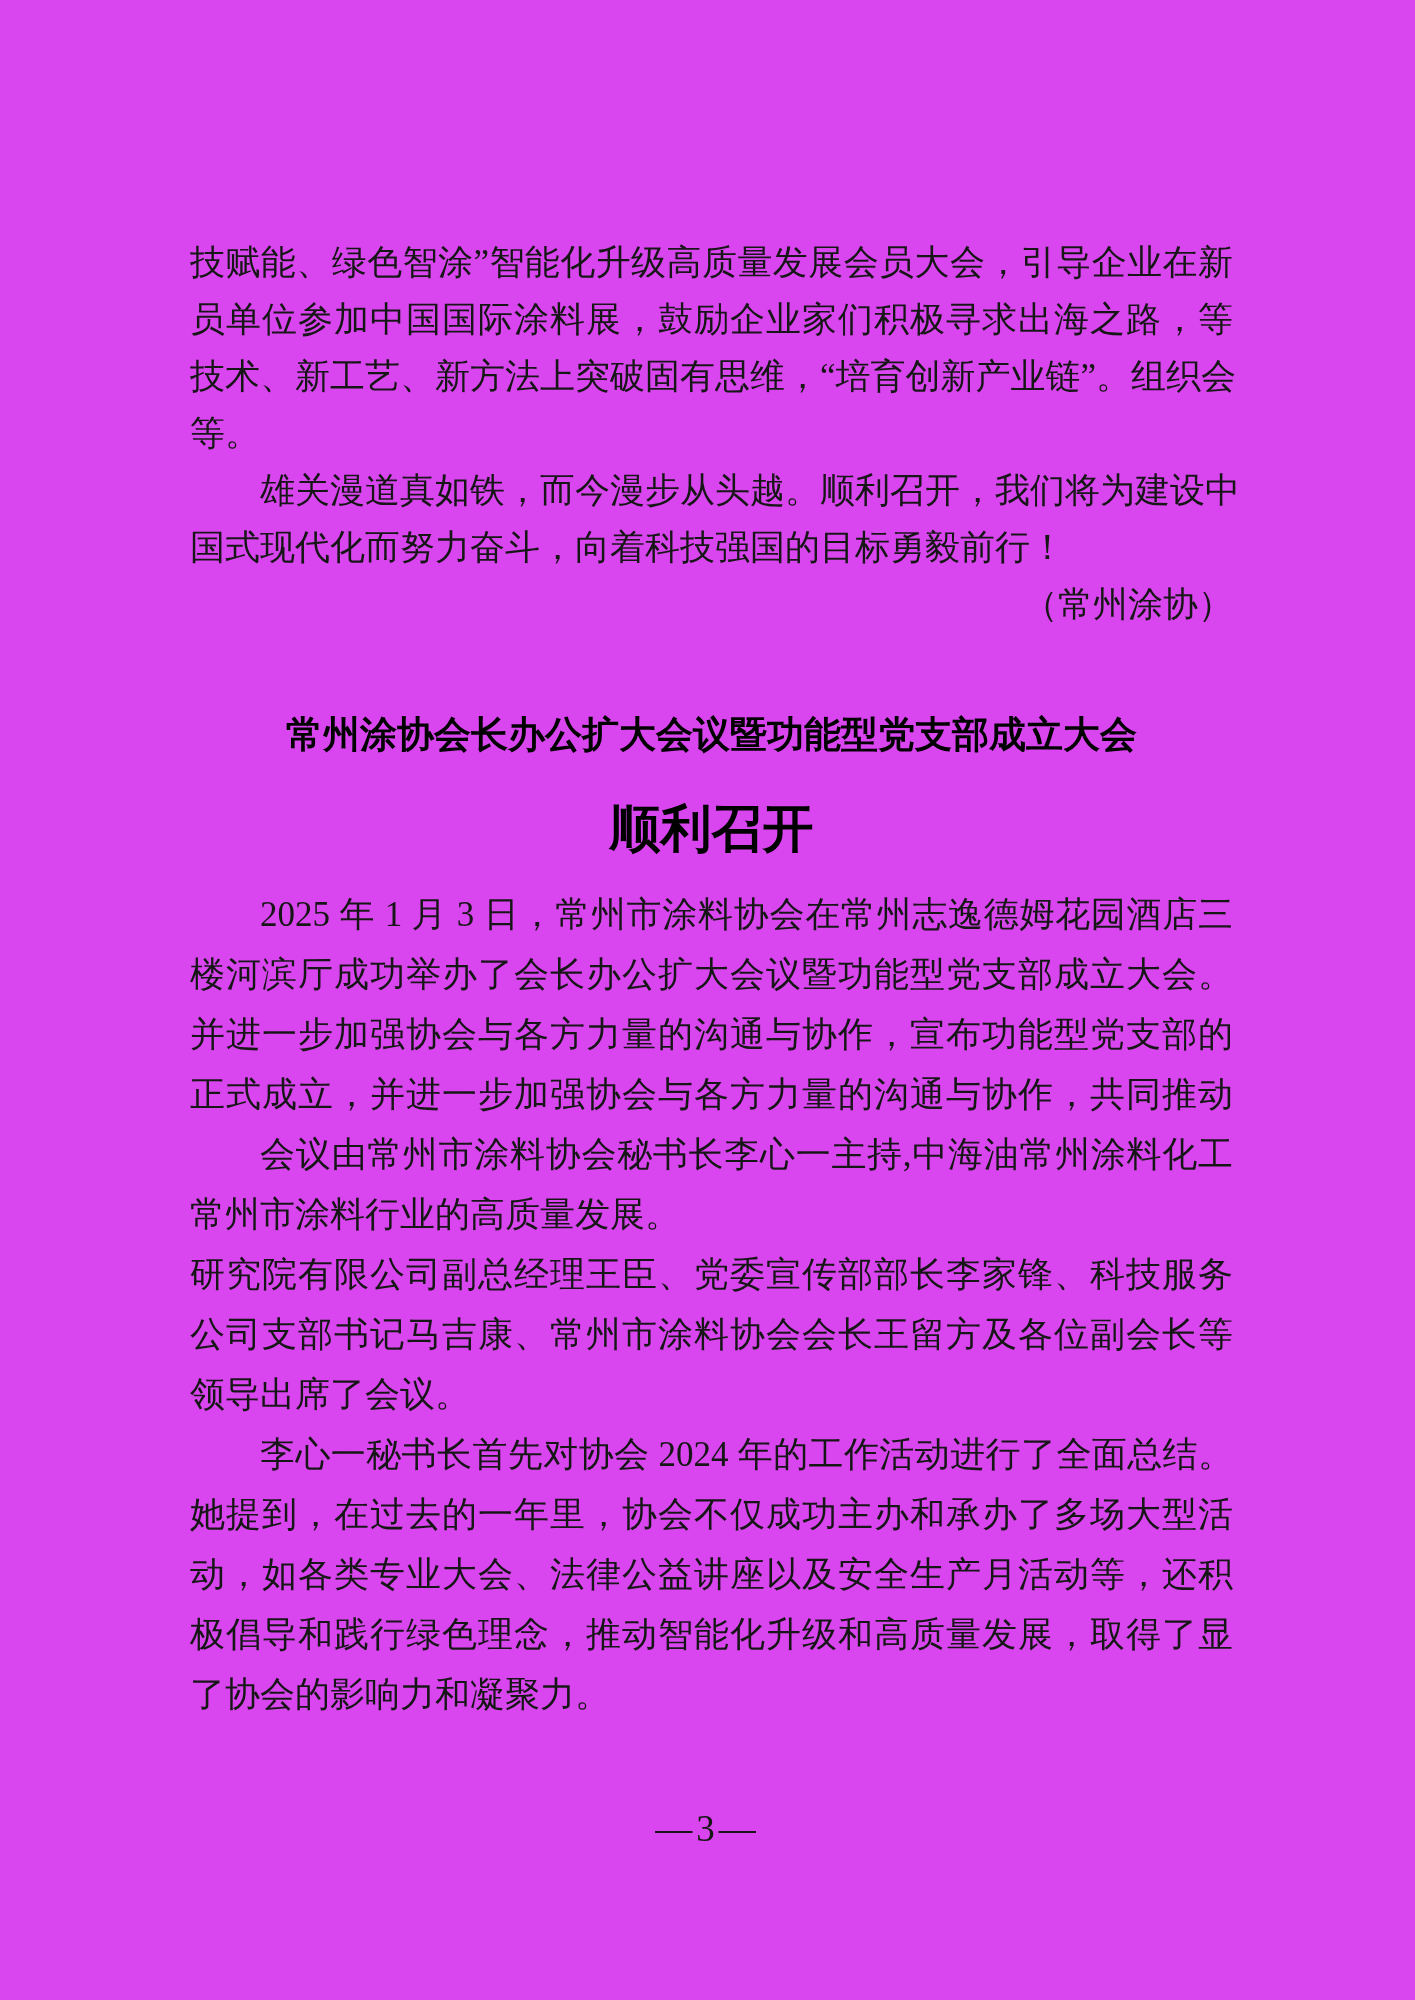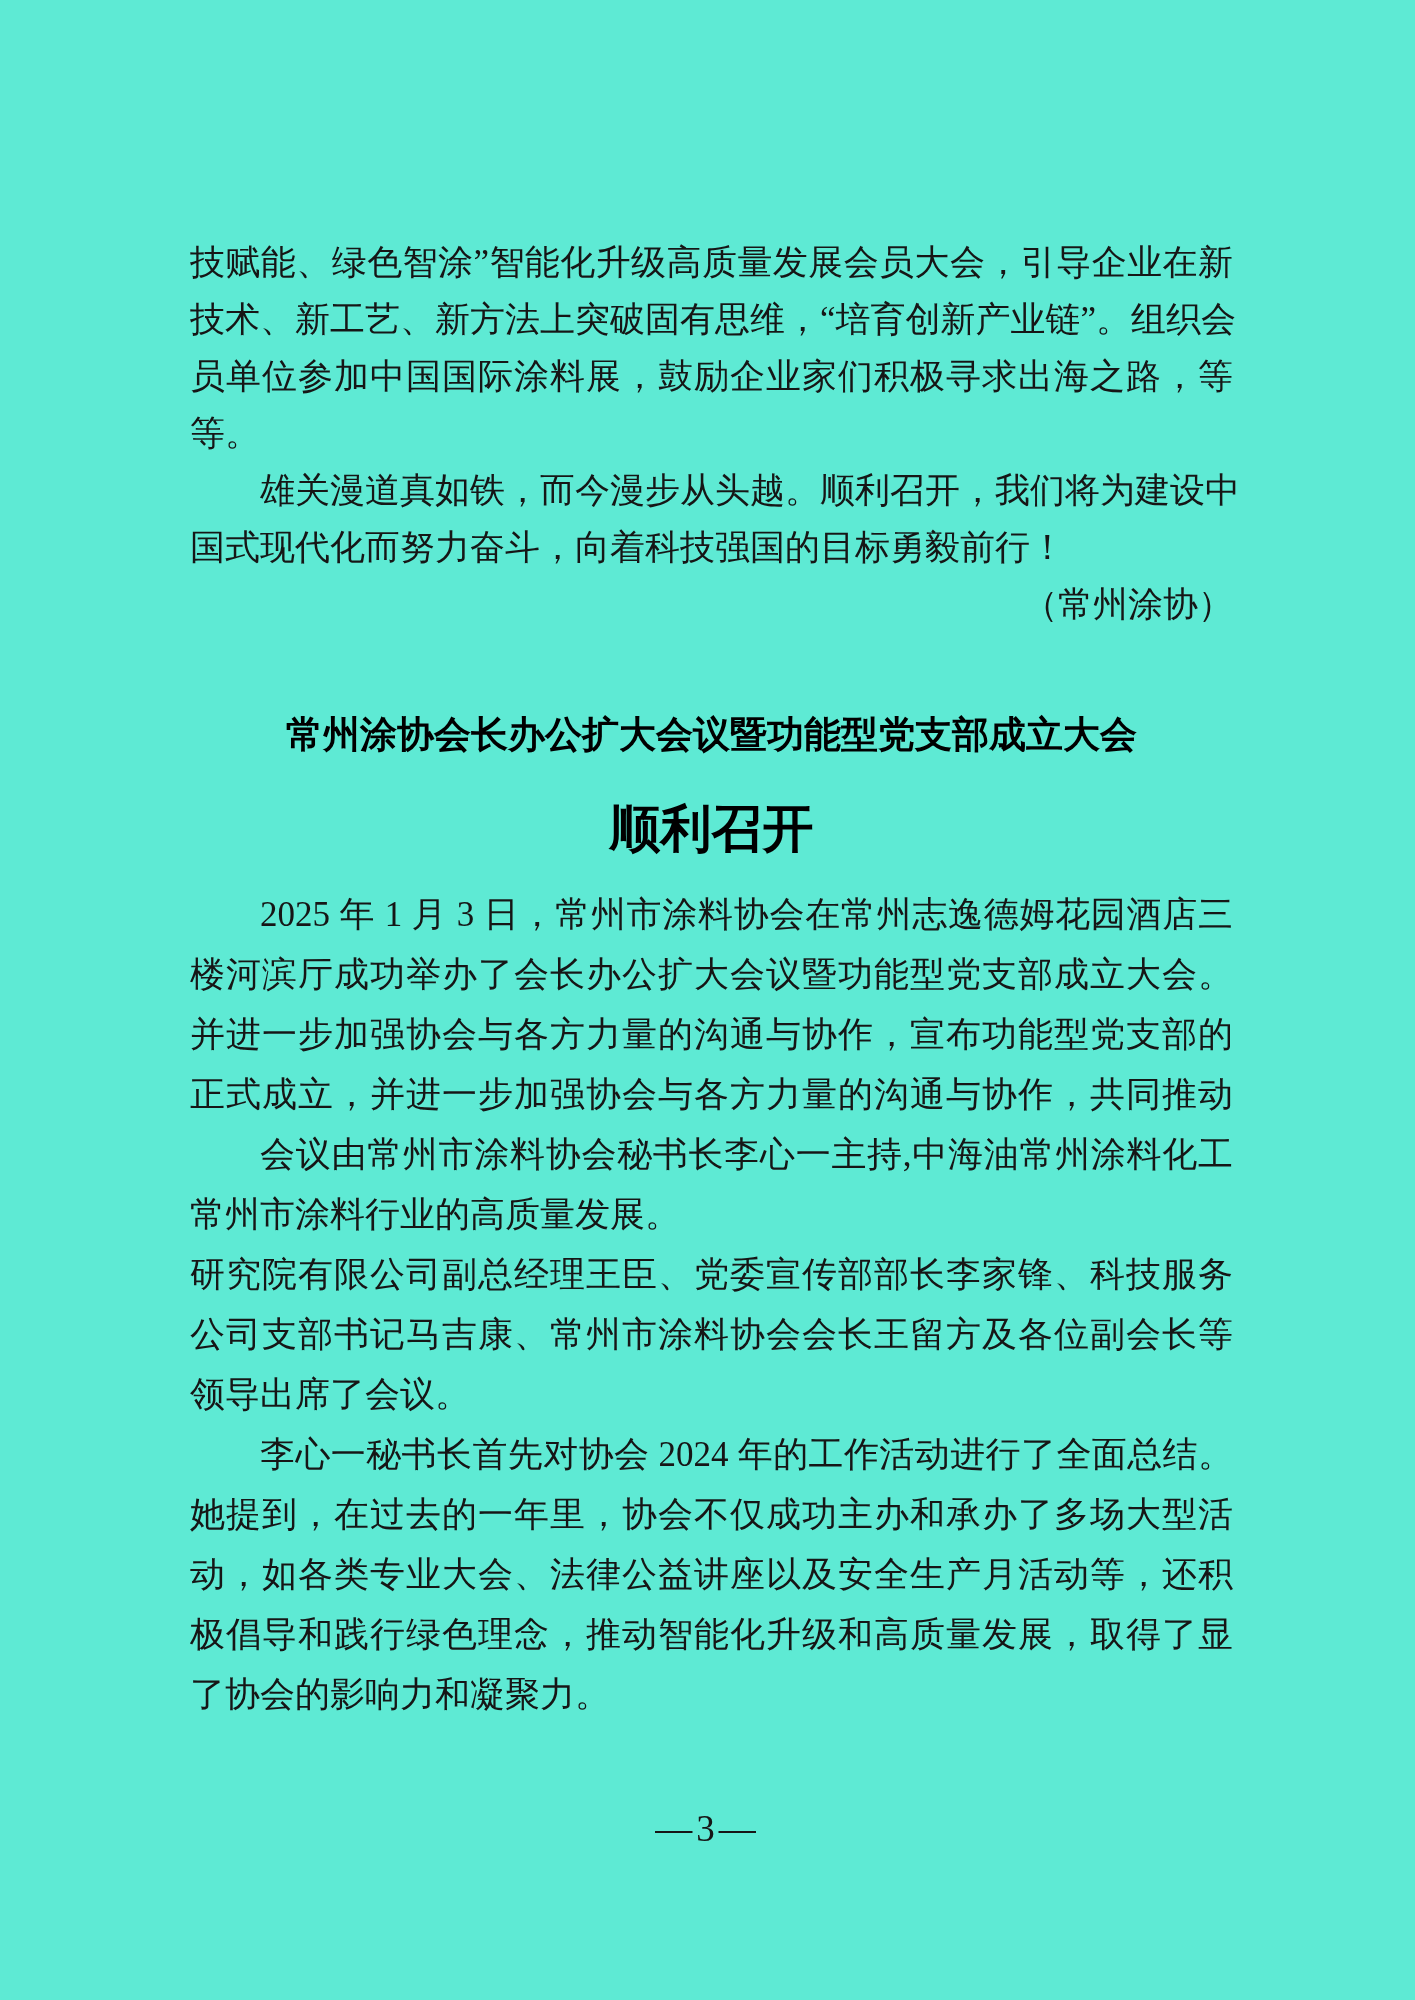--- a/index.html
+++ b/index.html
@@ -4,21 +4,21 @@
 <style>
   html, body {
     margin: 0;
     padding: 0;
     background: #ffffff;
   }
   .page {
     position: relative;
     width: 1415px;
     height: 2000px;
-    background: #5eead4;
+    background: #d946ef;
     font-family: "Liberation Serif", serif;
     color: #141414;
     overflow: hidden;
   }
   .block {
     position: absolute;
     left: 190px;
     width: 1043px;
   }
   .top-block { top: 234px; }
@@ -71,22 +71,22 @@
     letter-spacing: 4px;
   }
 </style>
 </head>
 <body>
 
 <div class="page">
 
   <div class="block top-block">
     <div class="ln full">技赋能、绿色智涂”智能化升级高质量发展会员大会，引导企业在新</div>
+    <div class="ln full">员单位参加中国国际涂料展，鼓励企业家们积极寻求出海之路，等</div>
     <div class="ln full">技术、新工艺、新方法上突破固有思维，“培育创新产业链”。组织会</div>
-    <div class="ln full">员单位参加中国国际涂料展，鼓励企业家们积极寻求出海之路，等</div>
     <div class="ln end">等。</div>
     <div class="ln full indent">雄关漫道真如铁，而今漫步从头越。顺利召开，我们将为建设中</div>
     <div class="ln end">国式现代化而努力奋斗，向着科技强国的目标勇毅前行！</div>
     <div class="ln sig">（常州涂协）</div>
   </div>
 
   <div class="title title-main">常州涂协会长办公扩大会议暨功能型党支部成立大会</div>
   <div class="title title-sub">顺利召开</div>
 
   <div class="block article-block">

